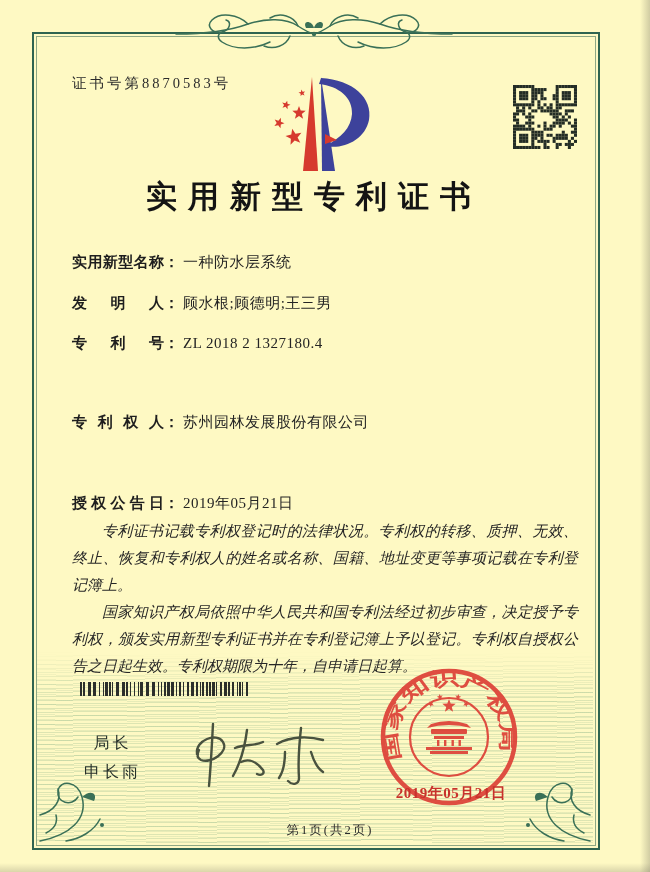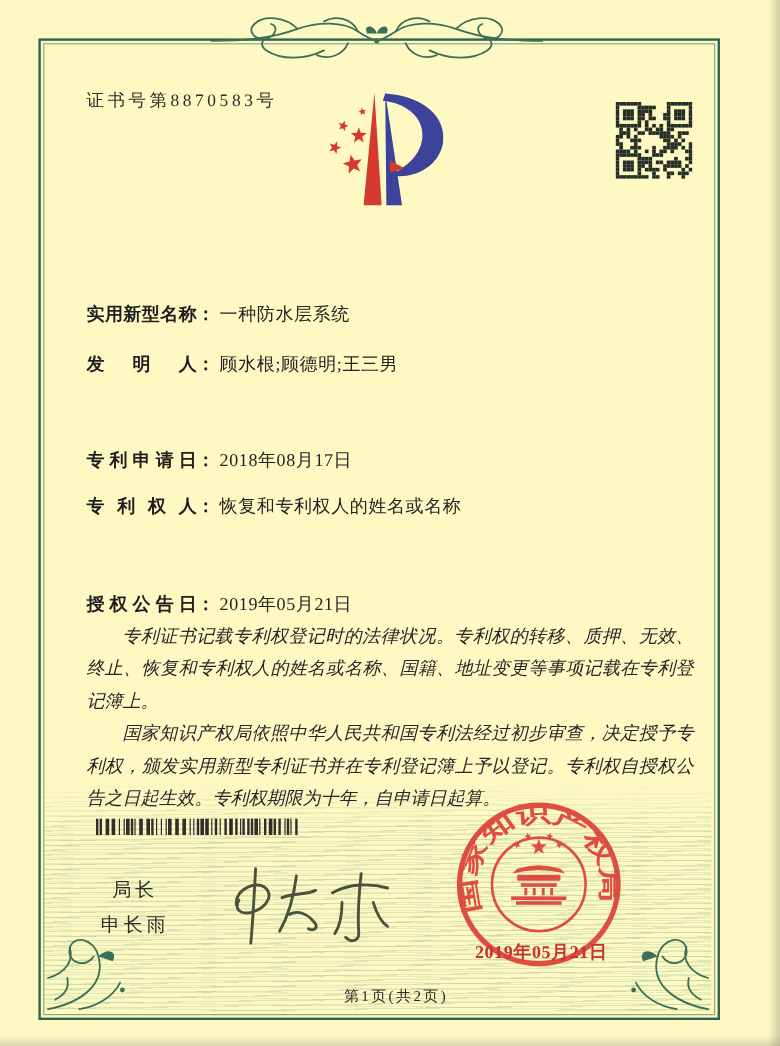--- a/index.html
+++ b/index.html
@@ -361,32 +361,33 @@
         <rect x="18" y="60" width="3" height="3" fill="#232c25"></rect>
         <rect x="21" y="60" width="3" height="3" fill="#232c25"></rect>
         <rect x="24" y="60" width="3" height="3" fill="#232c25"></rect>
         <rect x="30" y="60" width="3" height="3" fill="#232c25"></rect>
         <rect x="33" y="60" width="3" height="3" fill="#232c25"></rect>
         <rect x="42" y="60" width="3" height="3" fill="#232c25"></rect>
         <rect x="54" y="60" width="3" height="3" fill="#232c25"></rect>
       </svg>
   </div>
 
+  <div class="title">实用新型专利证书</div>
 
   <div class="field-row" style="top:253px">
     <span class="flabel">实用新型名称</span><span class="colon">：</span><span class="fvalue">一种防水层系统</span>
   </div>
   <div class="field-row" style="top:294px">
     <span class="flabel">发明人</span><span class="colon">：</span><span class="fvalue">顾水根;顾德明;王三男</span>
   </div>
-  <div class="field-row" style="top:374px">
-    <span class="flabel">专利申请日</span><span class="colon">：</span><span class="fvalue">2018年08月17日</span>
+  <div class="field-row" style="top:334px">
+    <span class="flabel">专利号</span><span class="colon">：</span><span class="fvalue">ZL 2018 2 1327180.4</span>
   </div>
   <div class="field-row" style="top:413px">
-    <span class="flabel">专利权人</span><span class="colon">：</span><span class="fvalue">恢复和专利权人的姓名或名称</span>
+    <span class="flabel">专利权人</span><span class="colon">：</span><span class="fvalue">苏州园林发展股份有限公司</span>
   </div>
   <div class="field-row" style="top:494px">
     <span class="flabel">授权公告日</span><span class="colon">：</span><span class="fvalue">2019年05月21日</span>
   </div>
 
   <div class="body-text">
     <p>专利证书记载专利权登记时的法律状况。专利权的转移、质押、无效、终止、恢复和专利权人的姓名或名称、国籍、地址变更等事项记载在专利登记簿上。</p>
     <p>国家知识产权局依照中华人民共和国专利法经过初步审查，决定授予专利权，颁发实用新型专利证书并在专利登记簿上予以登记。专利权自授权公告之日起生效。专利权期限为十年，自申请日起算。</p>
   </div>
 

